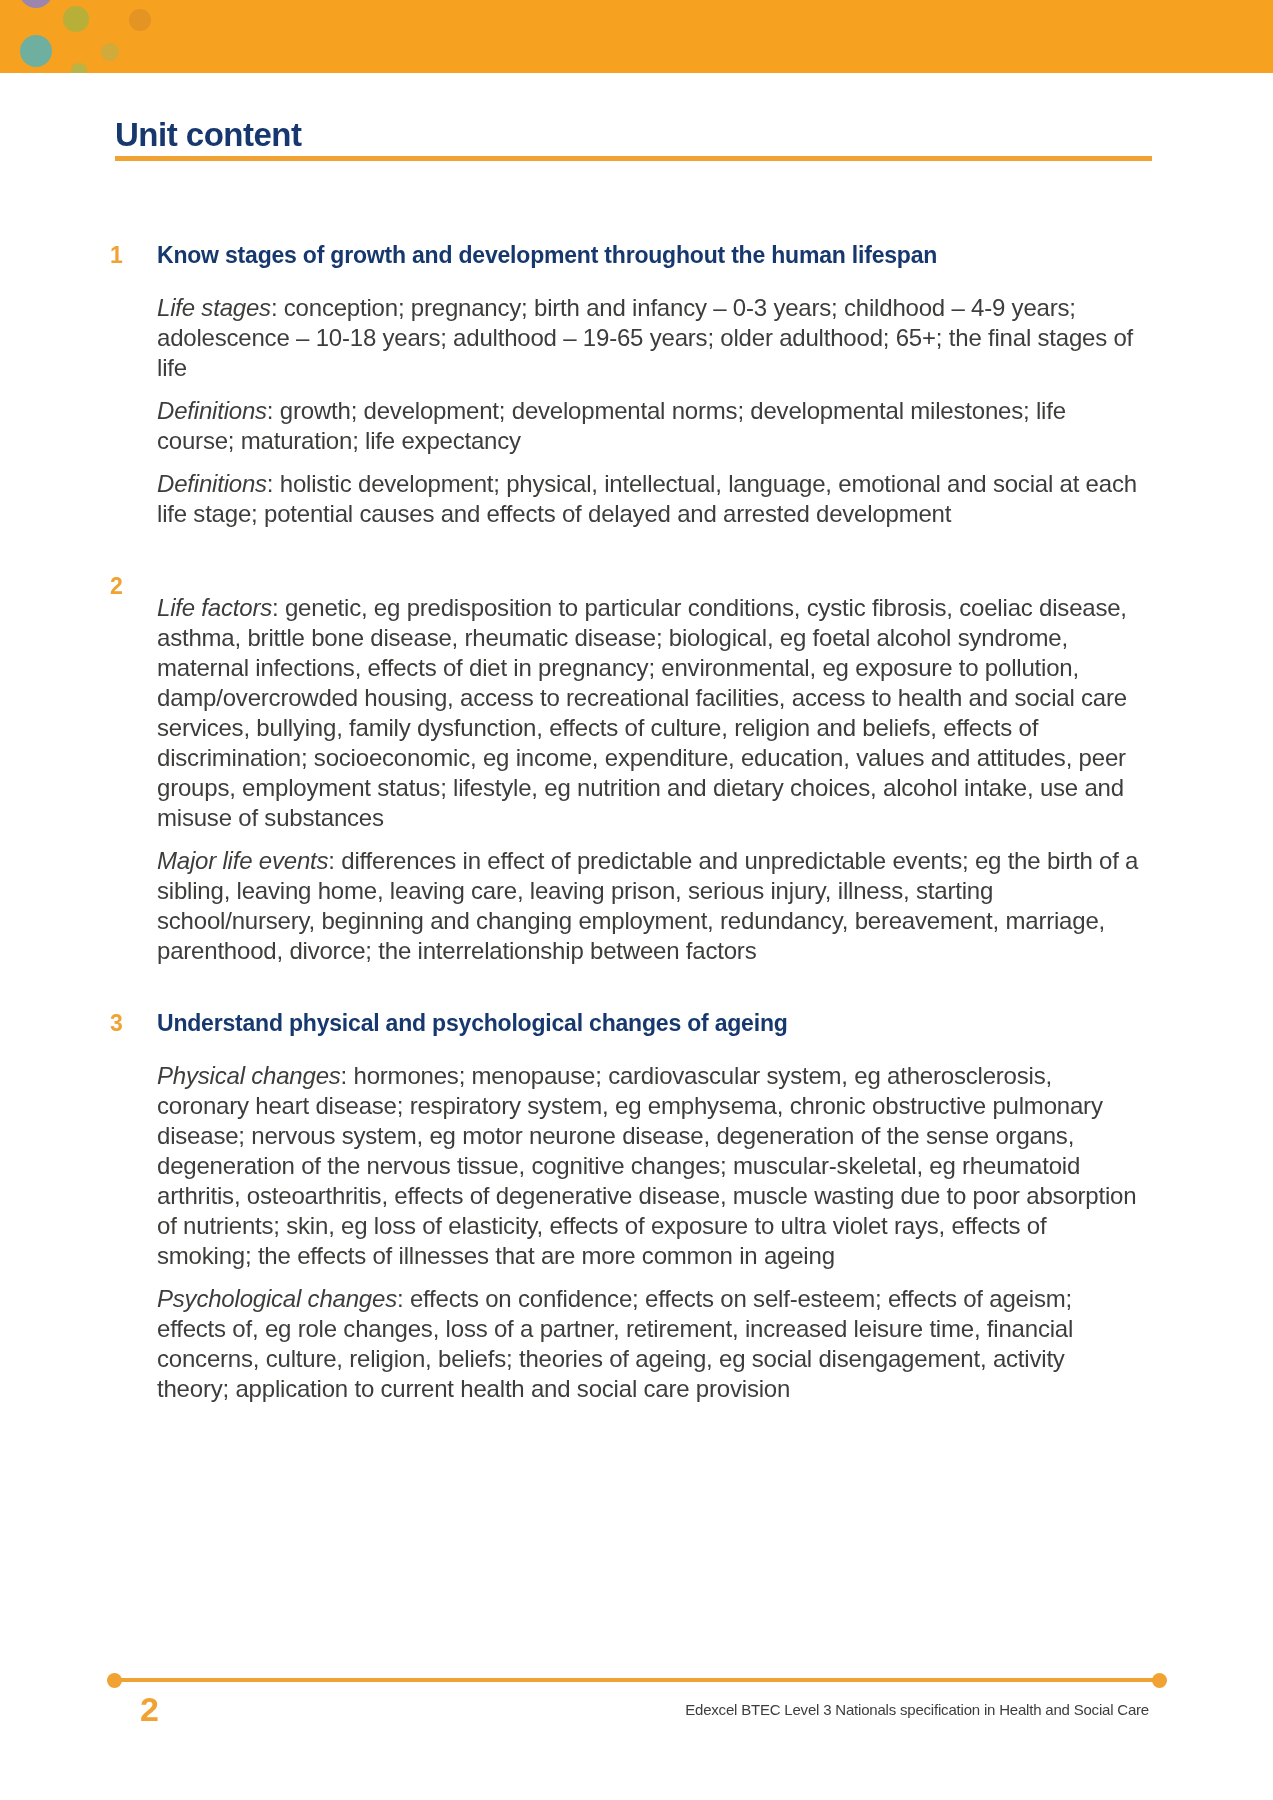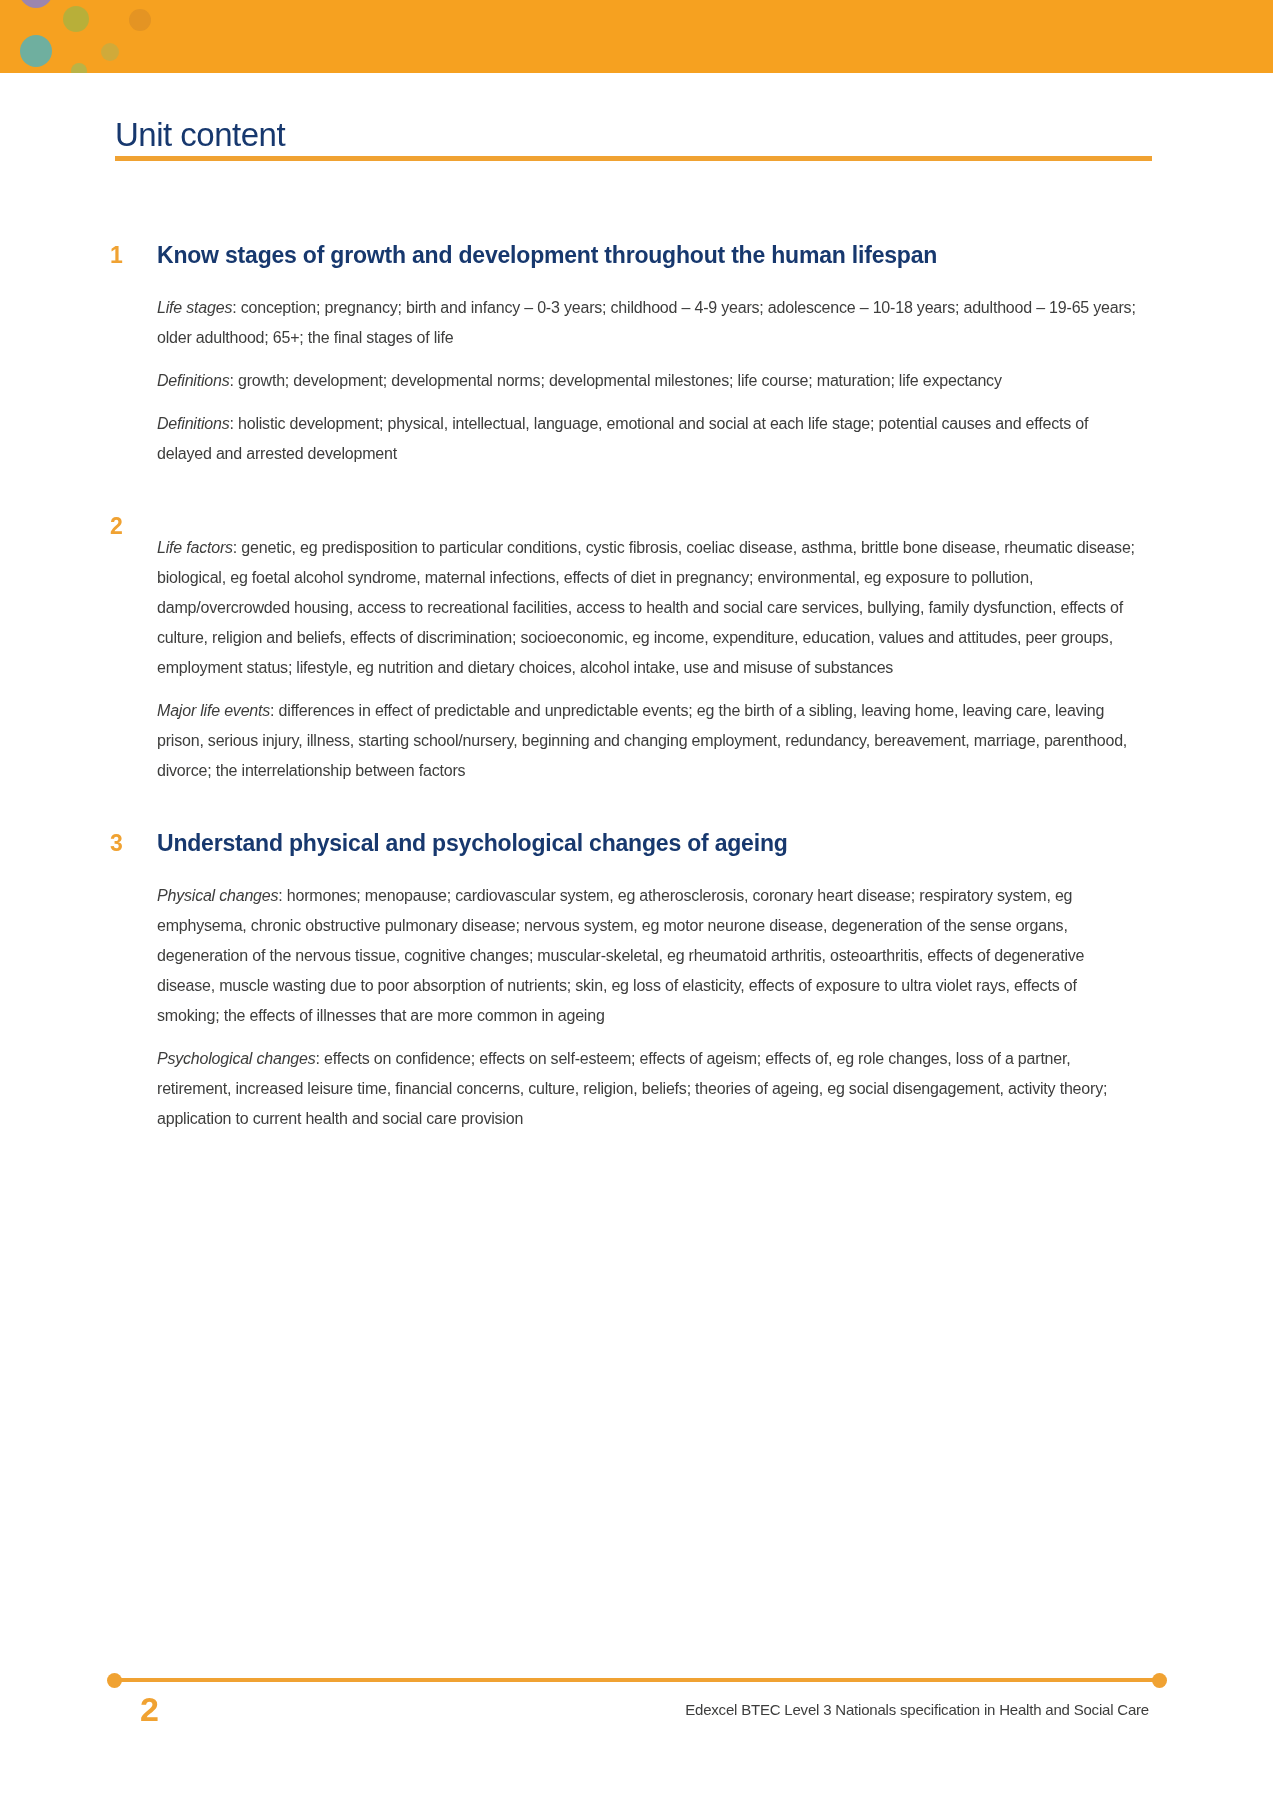--- a/index.html
+++ b/index.html
@@ -26,37 +26,37 @@
   .c-teal  {left:20px;top:35px;width:32px;height:32px;background:#6FAF9F;}
   .c-olive-sm{left:101px;top:43px;width:18px;height:18px;background:rgba(176,178,80,0.55);}
   .c-olive-bottom{left:71px;top:63px;width:16px;height:16px;background:rgba(180,181,74,0.9);}
   
   .title-wrap{
     margin:44px 121px 0 115px;
     border-bottom:5px solid var(--accent-orange);
     padding-bottom:3px;
   }
   .title-wrap h1{
-    margin:0;font-size:33px;line-height:36px;font-weight:normal;
+    margin:0;font-size:33px;line-height:36px;font-weight:bold;
     color:var(--navy);letter-spacing:-0.5px;
   }
   
   main{margin:79px 133px 0 110px;}
   .section{display:grid;grid-template-columns:47px 1fr;}
   .section + .section{margin-top:42px;}
   .section-number{
     grid-column:1;font-size:23px;line-height:31px;font-weight:bold;
     color:var(--accent-orange);
   }
   .section-heading{
     grid-column:2;margin:0;font-size:23px;line-height:31px;font-weight:bold;
     color:var(--navy);max-width:920px;letter-spacing:-0.2px;
   }
   .section p{
-    grid-column:2;margin:13px 0 0 0;font-size:16px;line-height:30px;
+    grid-column:2;margin:13px 0 0 0;font-size:24px;line-height:30px;
     color:var(--ink);max-width:985px;letter-spacing:-0.2px;
   }
   .section p:first-of-type{margin-top:22px;}
   .section p em{font-style:italic;}
   
   .footer-rule{
     position:absolute;left:114px;width:1046px;top:1678px;height:4px;
     background:var(--accent-orange);border-radius:2px;
   }
   .footer-rule::before,.footer-rule::after{

